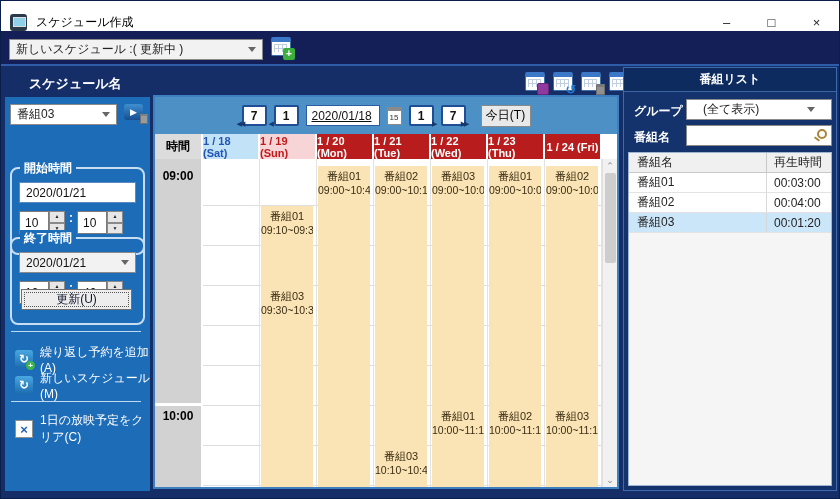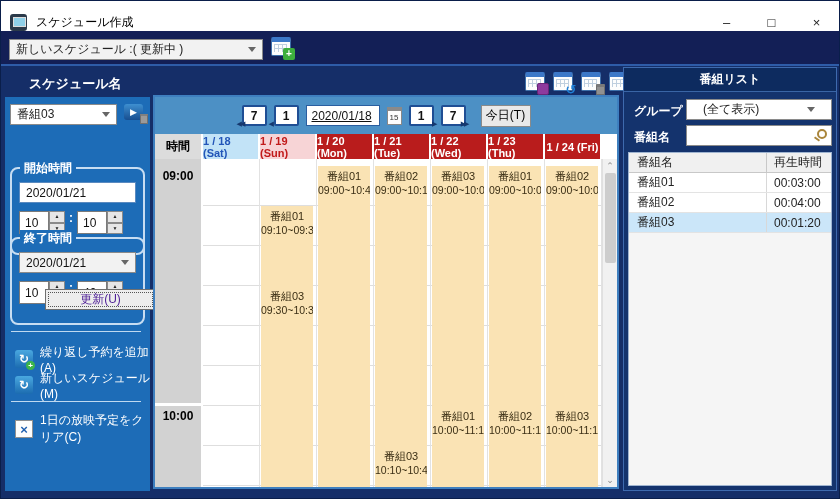--- a/index.html
+++ b/index.html
@@ -49,21 +49,21 @@
   .groupbox { position:absolute; left:5px; width:135px; height:88px; border:2px solid #C7DDF2; border-radius:8px; }
   .groupbox-label { position:absolute; left:8px; top:-9px; background:#1D6CB7; color:#FFF; font-weight:bold; font-size:12px; padding:0 4px; }
   .date-input { position:absolute; left:7px; top:13px; width:117px; height:21px; background:#FFF; border:1px solid #5A8AC0; padding:0 6px; color:#111; display:flex; align-items:center; font-size:12px; }
   .date-combo { background:#F2F2F2; border:1px solid #8A8A8A; }
   .time-row { position:absolute; left:7px; top:42px; width:121px; height:23px; display:flex; }
   .num-box { width:30px; height:23px; background:#FFF; border:1px solid #7A7A7A; display:flex; align-items:center; padding-left:5px; color:#111; }
   .spinner { width:16px; height:23px; display:flex; flex-direction:column; }
   .spin-btn { flex:1; background:#E6E6E6; border:1px solid #8A8A8A; font-size:5px; color:#222; display:flex; align-items:center; justify-content:center; line-height:1; }
   .colon { color:#FFF; font-weight:bold; margin:0 4px; }
 
-  #update-btn { position:absolute; left:40px; top:192px; width:111px; height:21px; background:#EDEDED; border:1px solid #707070; display:flex; align-items:center; justify-content:center; color:#4c1d95; }
+  #update-btn { position:absolute; left:16px; top:192px; width:111px; height:21px; background:#EDEDED; border:1px solid #707070; display:flex; align-items:center; justify-content:center; color:#0f172a; }
   #update-btn::after { content:""; position:absolute; inset:2px; border:1px dotted #555; }
 
   .side-divider { position:absolute; left:6px; width:130px; height:1px; background:#BFD9F0; }
   .side-link { position:absolute; left:10px; height:20px; display:flex; align-items:center; color:#FFF; font-size:12px; cursor:pointer; }
   .link-ico { width:18px; height:18px; margin-right:7px; position:relative; flex:none; }
   .repeat-ico { background:linear-gradient(#4AA8E0,#1C6CB0); border-radius:3px; color:#FFF; font-size:12px; font-weight:bold; display:flex; align-items:center; justify-content:center; }
   .mini-plus { position:absolute; right:-2px; bottom:-2px; width:9px; height:9px; background:#3CB54A; border-radius:50%; color:#FFF; font-size:8px; line-height:9px; text-align:center; font-weight:bold; }
   .clear-ico { background:#FDFDFD; border:1px solid #909090; color:#1F5FAF; font-weight:bold; font-size:13px; display:flex; align-items:center; justify-content:center; }
 
   

